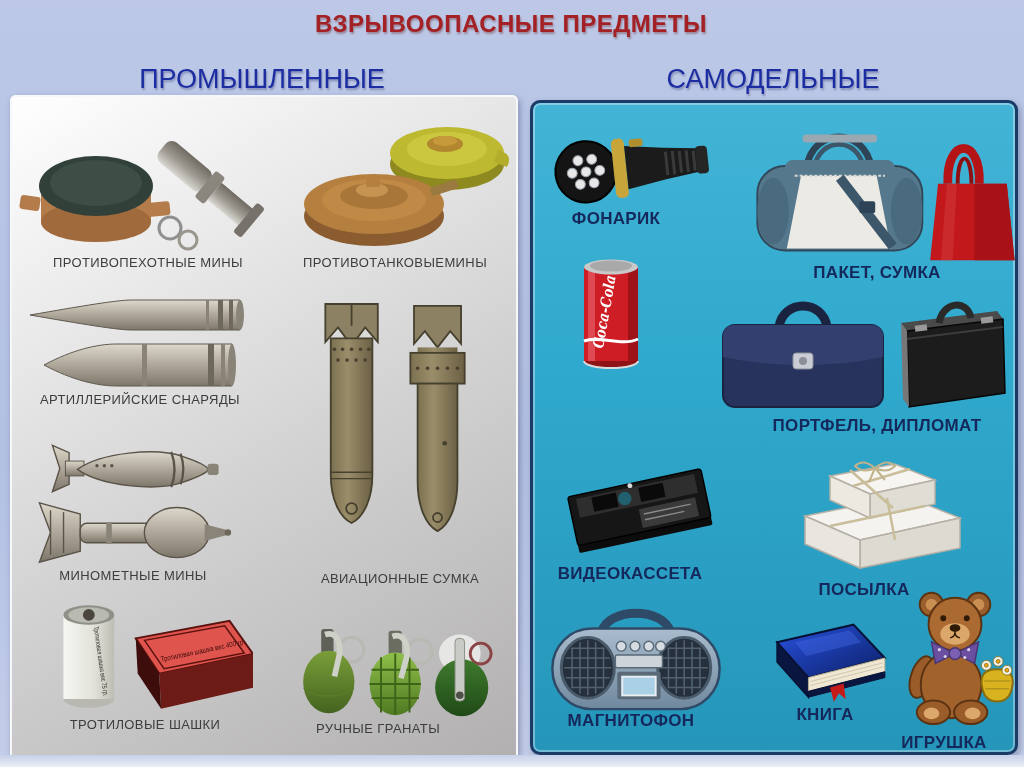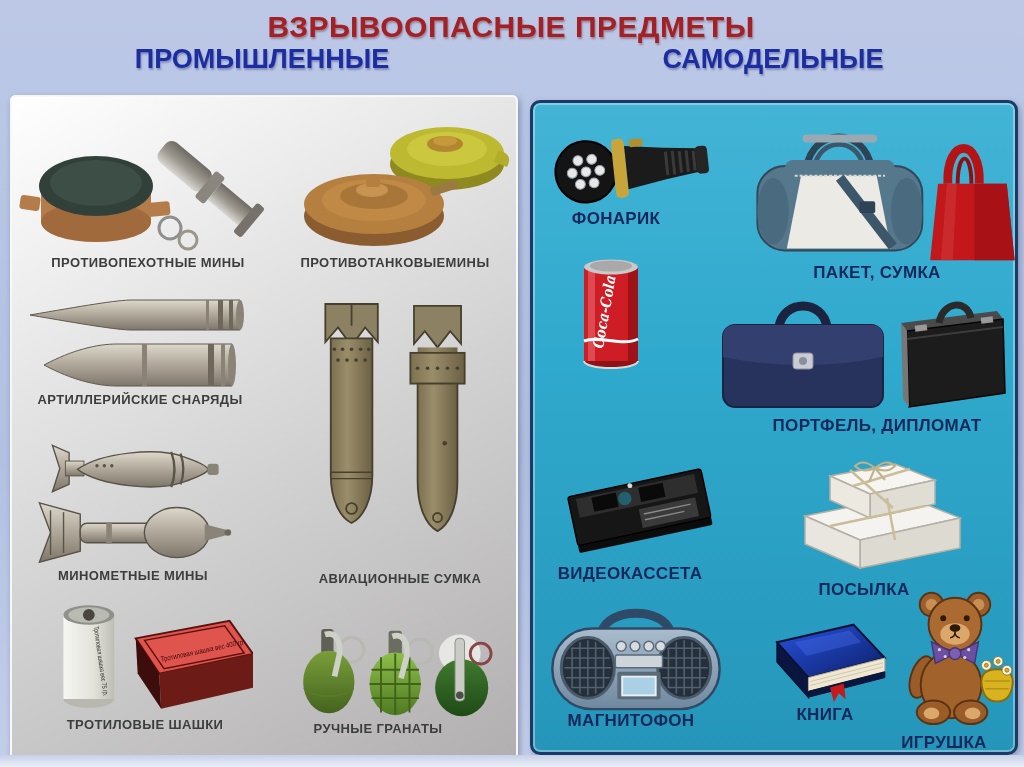--- a/index.html
+++ b/index.html
@@ -1,34 +1,34 @@
 <!DOCTYPE html>
 <html><head>
 <meta charset="utf-8">
 <style>
   html,body{margin:0;padding:0}
   body{width:1024px;height:767px;position:relative;overflow:hidden;
        background:linear-gradient(180deg,#bcc8e6 0%,#b2c0e2 60%,#c3cee9 100%);
        font-family:"Liberation Sans",sans-serif;}
   .title{position:absolute;left:511px;top:10px;transform:translateX(-50%);
-         font-size:30px;font-weight:bold;color:#a32024;letter-spacing:.5px;
+         font-size:24px;font-weight:bold;color:#a32024;letter-spacing:.5px;
          text-shadow:1px 2px 2px rgba(90,10,10,.35);white-space:nowrap}
-  .colhdr{position:absolute;top:44px;transform:translateX(-50%);
-          font-size:27px;font-weight:bold;color:#1c2da1;
+  .colhdr{position:absolute;top:64px;transform:translateX(-50%);
+          font-size:27px;font-weight:normal;color:#1c2da1;
           text-shadow:1px 2px 2px rgba(10,10,80,.3);white-space:nowrap}
   .panelL{position:absolute;left:10px;top:95px;width:508px;height:665px;border-radius:6px;
           background:linear-gradient(150deg,#ffffff 0%,#ebebec 25%,#d3d2d3 55%,#b1afb0 100%);
           box-shadow:inset 0 0 0 2px #f8f8fa,2px 3px 6px rgba(40,50,90,.35)}
   .panelR{position:absolute;left:530px;top:100px;width:488px;height:655px;border-radius:10px;
           background:linear-gradient(180deg,#43b4d6 0%,#2fa9cd 40%,#2596ba 100%);
           border:3px solid #1c3a66;box-sizing:border-box;
           box-shadow:inset 0 0 0 2px rgba(255,255,255,.35),2px 3px 6px rgba(40,50,90,.35)}
   .item{position:absolute}
   .item svg{display:block;width:100%;height:100%}
-  .lblL{position:absolute;transform:translateX(-50%);font-size:13px;font-weight:bold;
+  .lblL{position:absolute;transform:translateX(-50%);font-size:13px;font-weight:normal;
         color:#3d3d3d;letter-spacing:.4px;white-space:nowrap}
   .lblR{position:absolute;transform:translateX(-50%);font-size:17px;font-weight:bold;
         color:#15285c;letter-spacing:.3px;white-space:nowrap;text-align:left}
   .lblR.wrap{white-space:normal;width:180px;line-height:1.25}
   .bottomstrip{position:absolute;left:0;top:755px;width:1024px;height:12px;
         background:linear-gradient(180deg,#c6d0e8,#ebeff7)}
 </style>
 </head>
 <body>
 

